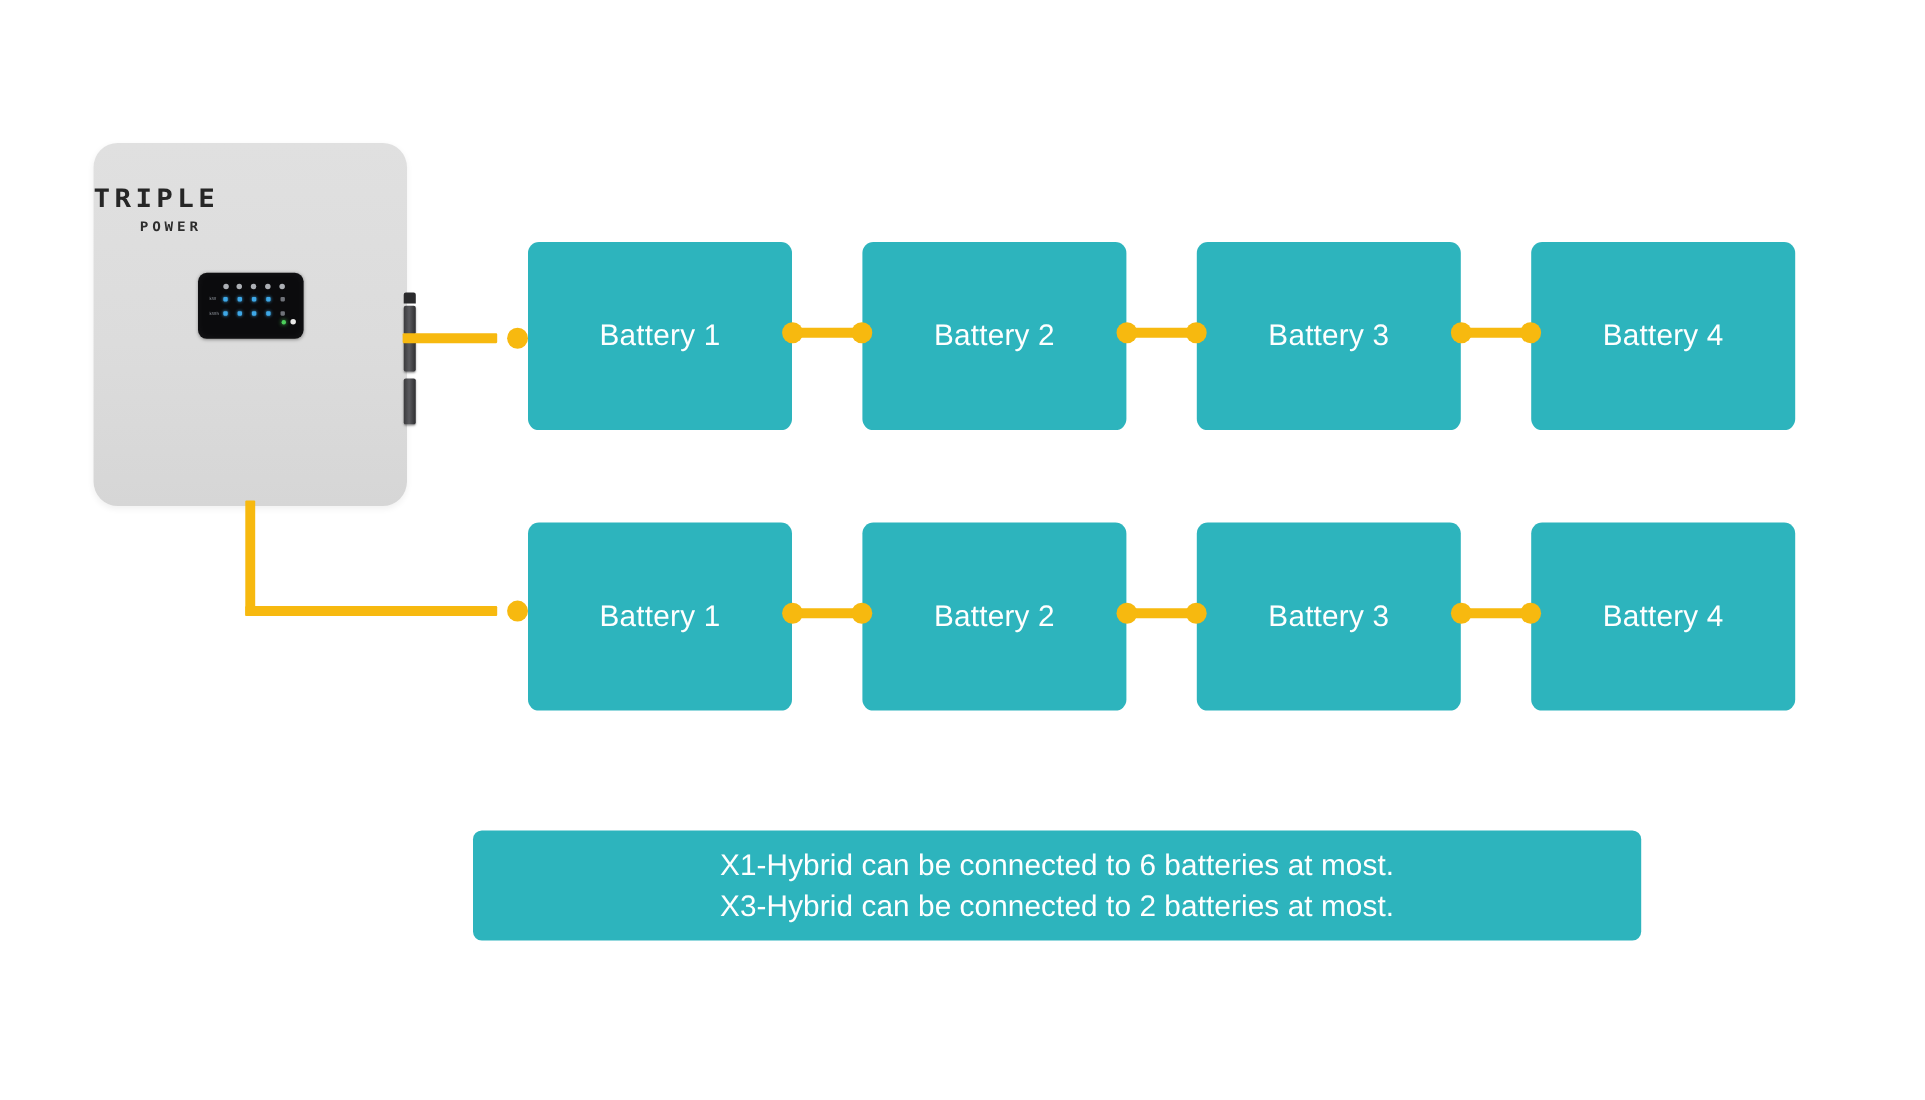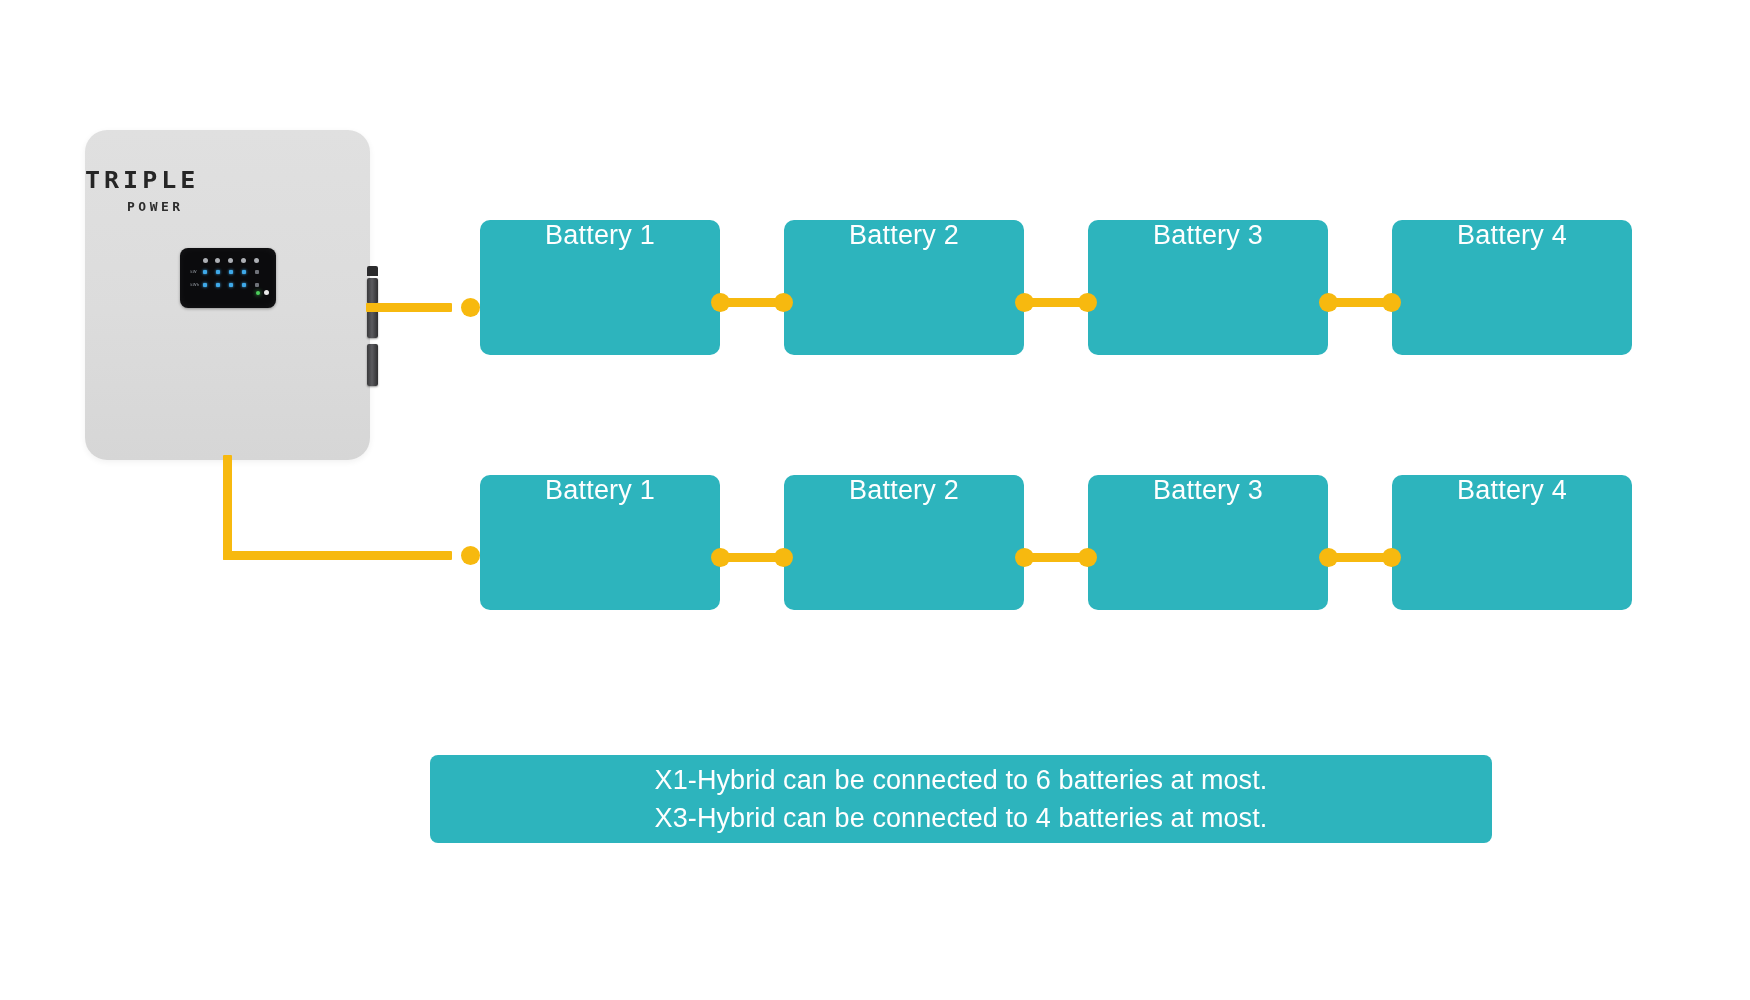--- a/index.html
+++ b/index.html
@@ -167,41 +167,42 @@
     width: 19px;
     height: 19px;
     border-radius: 50%;
     background: #F7B90F;
   }
 
   
   .battery {
     position: absolute;
     width: 240px;
-    height: 135px;
+    height: 171px;
     background: #2DB4BD;
     border-radius: 10px;
     display: flex;
+    align-items: center;
     justify-content: center;
   }
   .battery-label {
     color: #ffffff;
     font-size: 27px;
     font-weight: 400;
     letter-spacing: .2px;
     font-family: "Liberation Sans", sans-serif;
   }
 
   
   .note {
     position: absolute;
     left: 430px;
     top: 755px;
     width: 1062px;
-    height: 88px;
+    height: 100px;
     background: #2DB4BD;
     border-radius: 8px;
     display: flex;
     flex-direction: column;
     align-items: center;
     justify-content: center;
   }
   .note-line {
     color: #ffffff;
     font-size: 27px;
@@ -313,16 +314,16 @@
   <div class="wire wire-h" style="left:1024px; top:553px; width:64px;"></div>
   <div class="wire-dot" style="left:1015px; top:548px;"></div>
   <div class="wire-dot" style="left:1078px; top:548px;"></div>
 
   <div class="wire wire-h" style="left:1328px; top:553px; width:64px;"></div>
   <div class="wire-dot" style="left:1319px; top:548px;"></div>
   <div class="wire-dot" style="left:1382px; top:548px;"></div>
 
   <div class="note">
     <span class="note-line">X1-Hybrid can be connected to 6 batteries at most.</span>
-    <span class="note-line">X3-Hybrid can be connected to 4 batteries at most.</span>
+    <span class="note-line">X3-Hybrid can be connected to 2 batteries at most.</span>
   </div>
 
 </div>
 
 </body></html>

